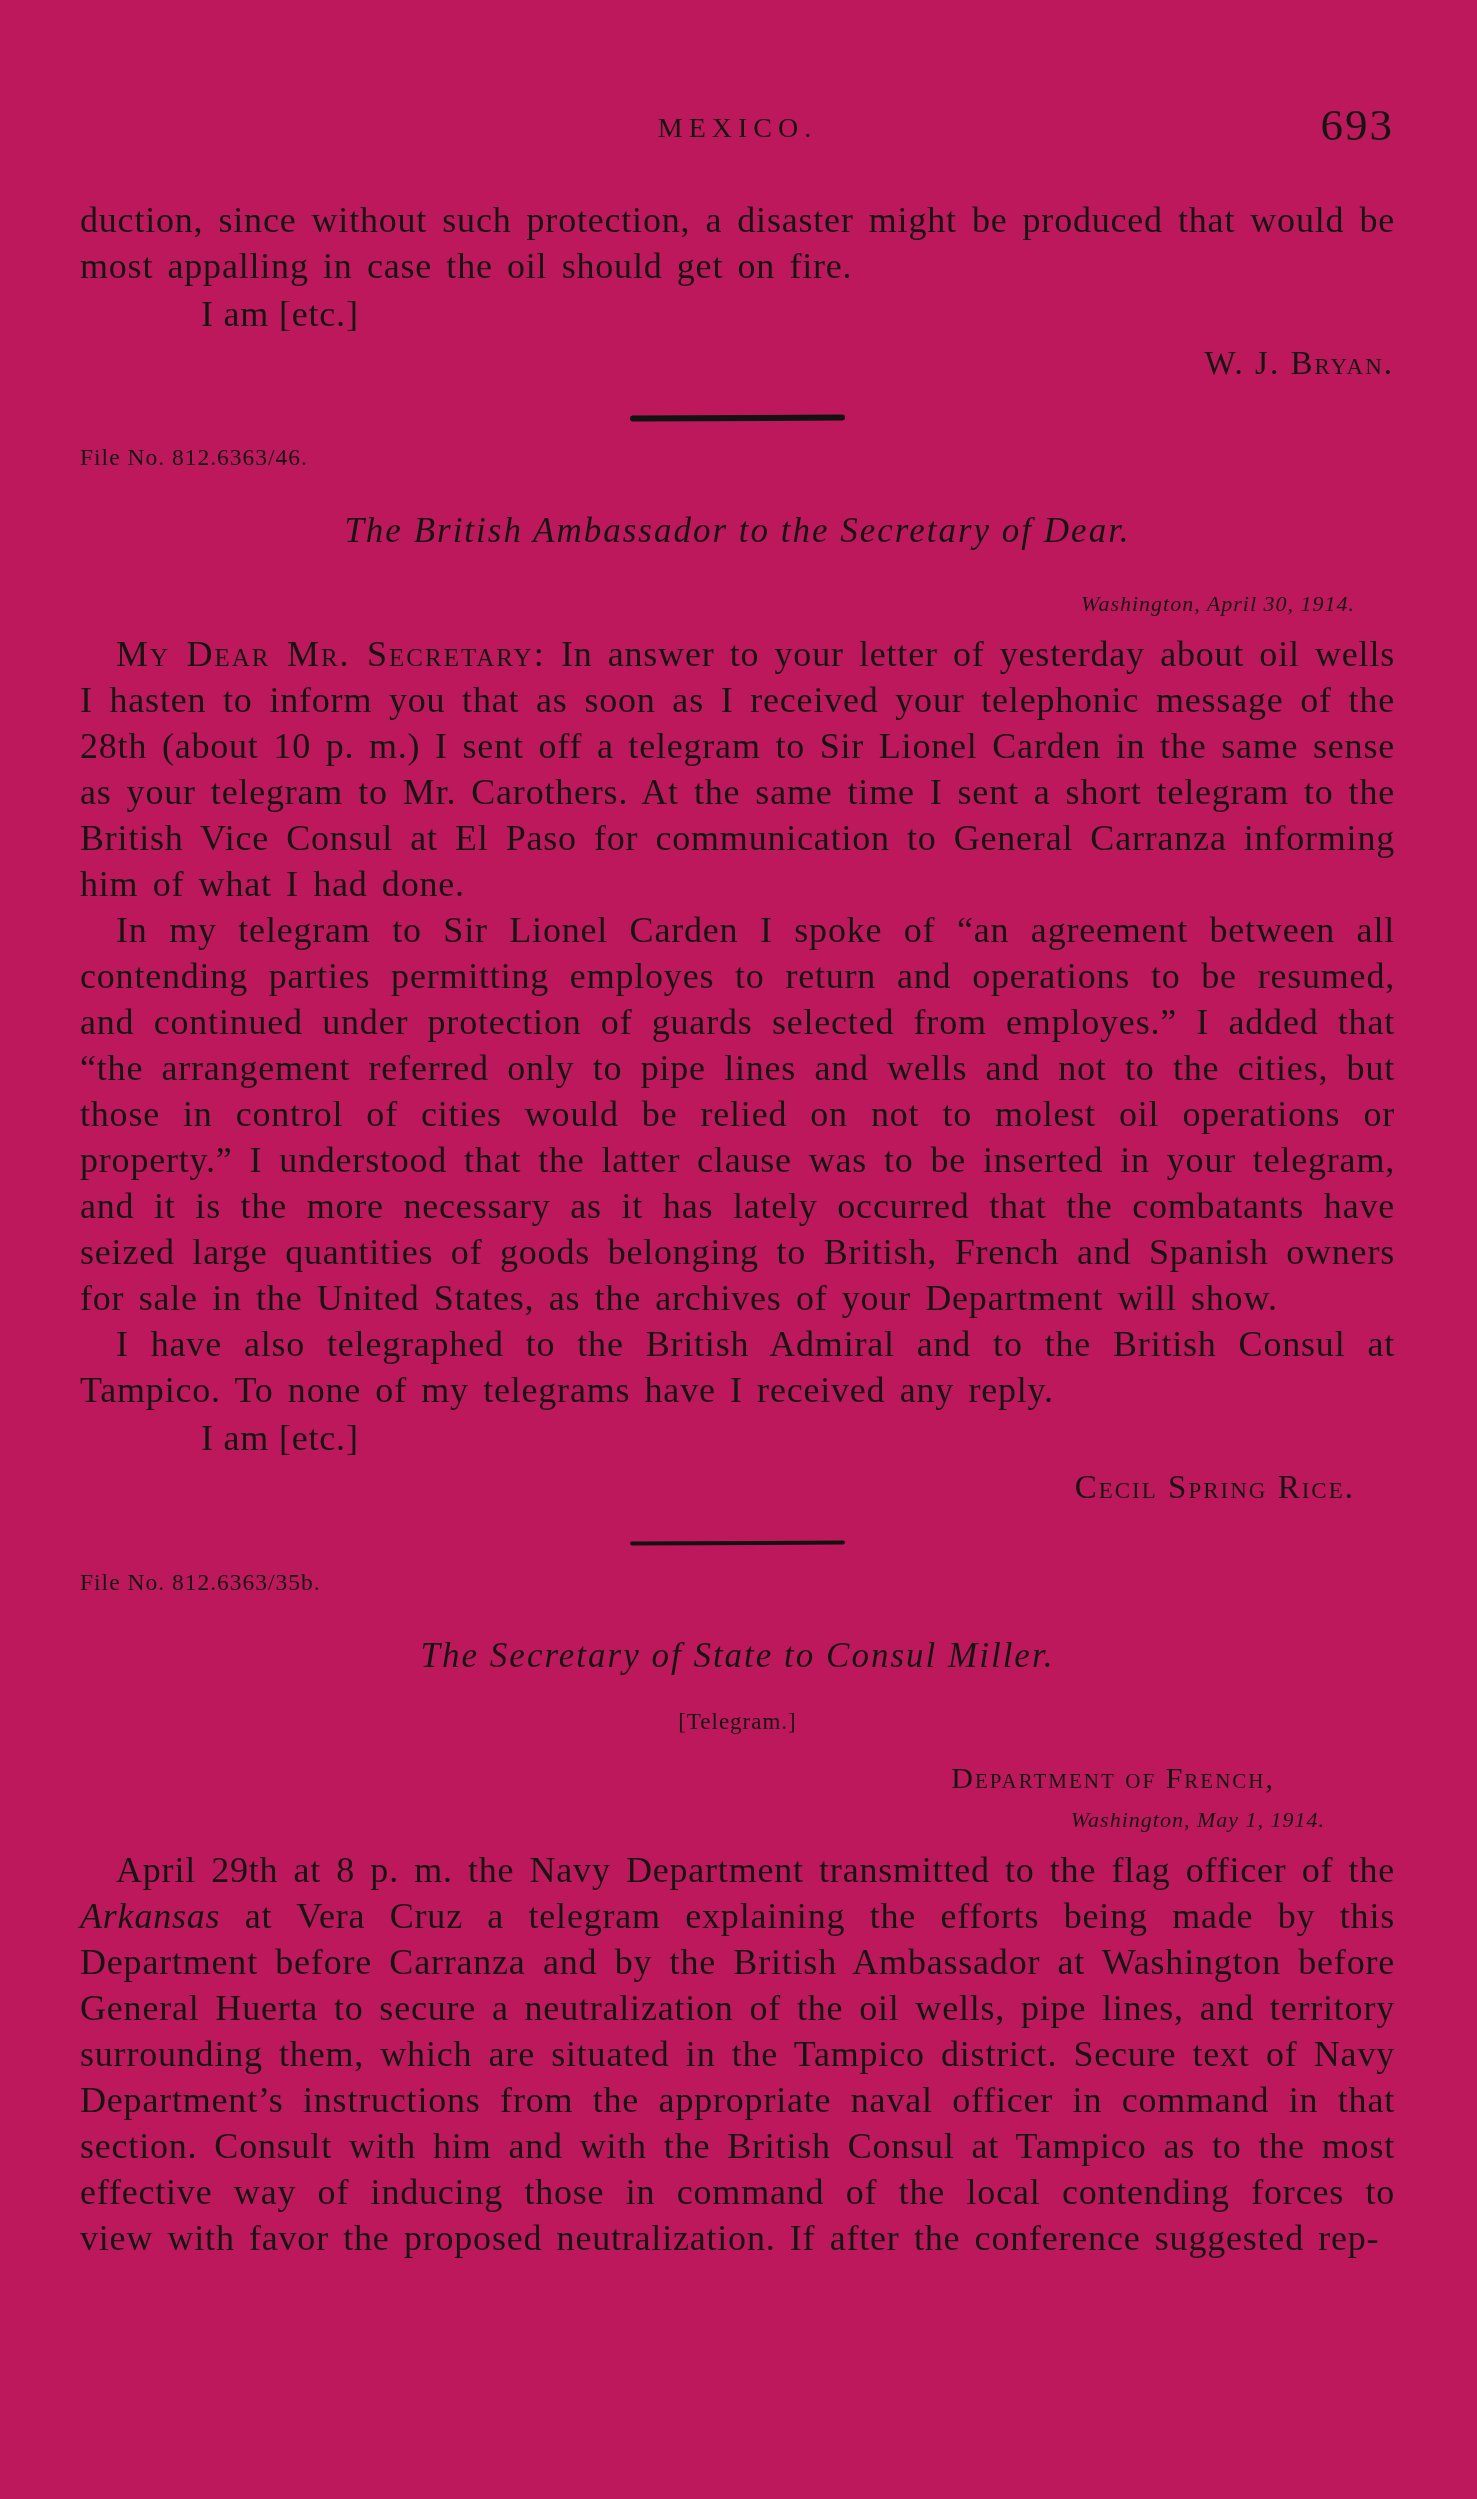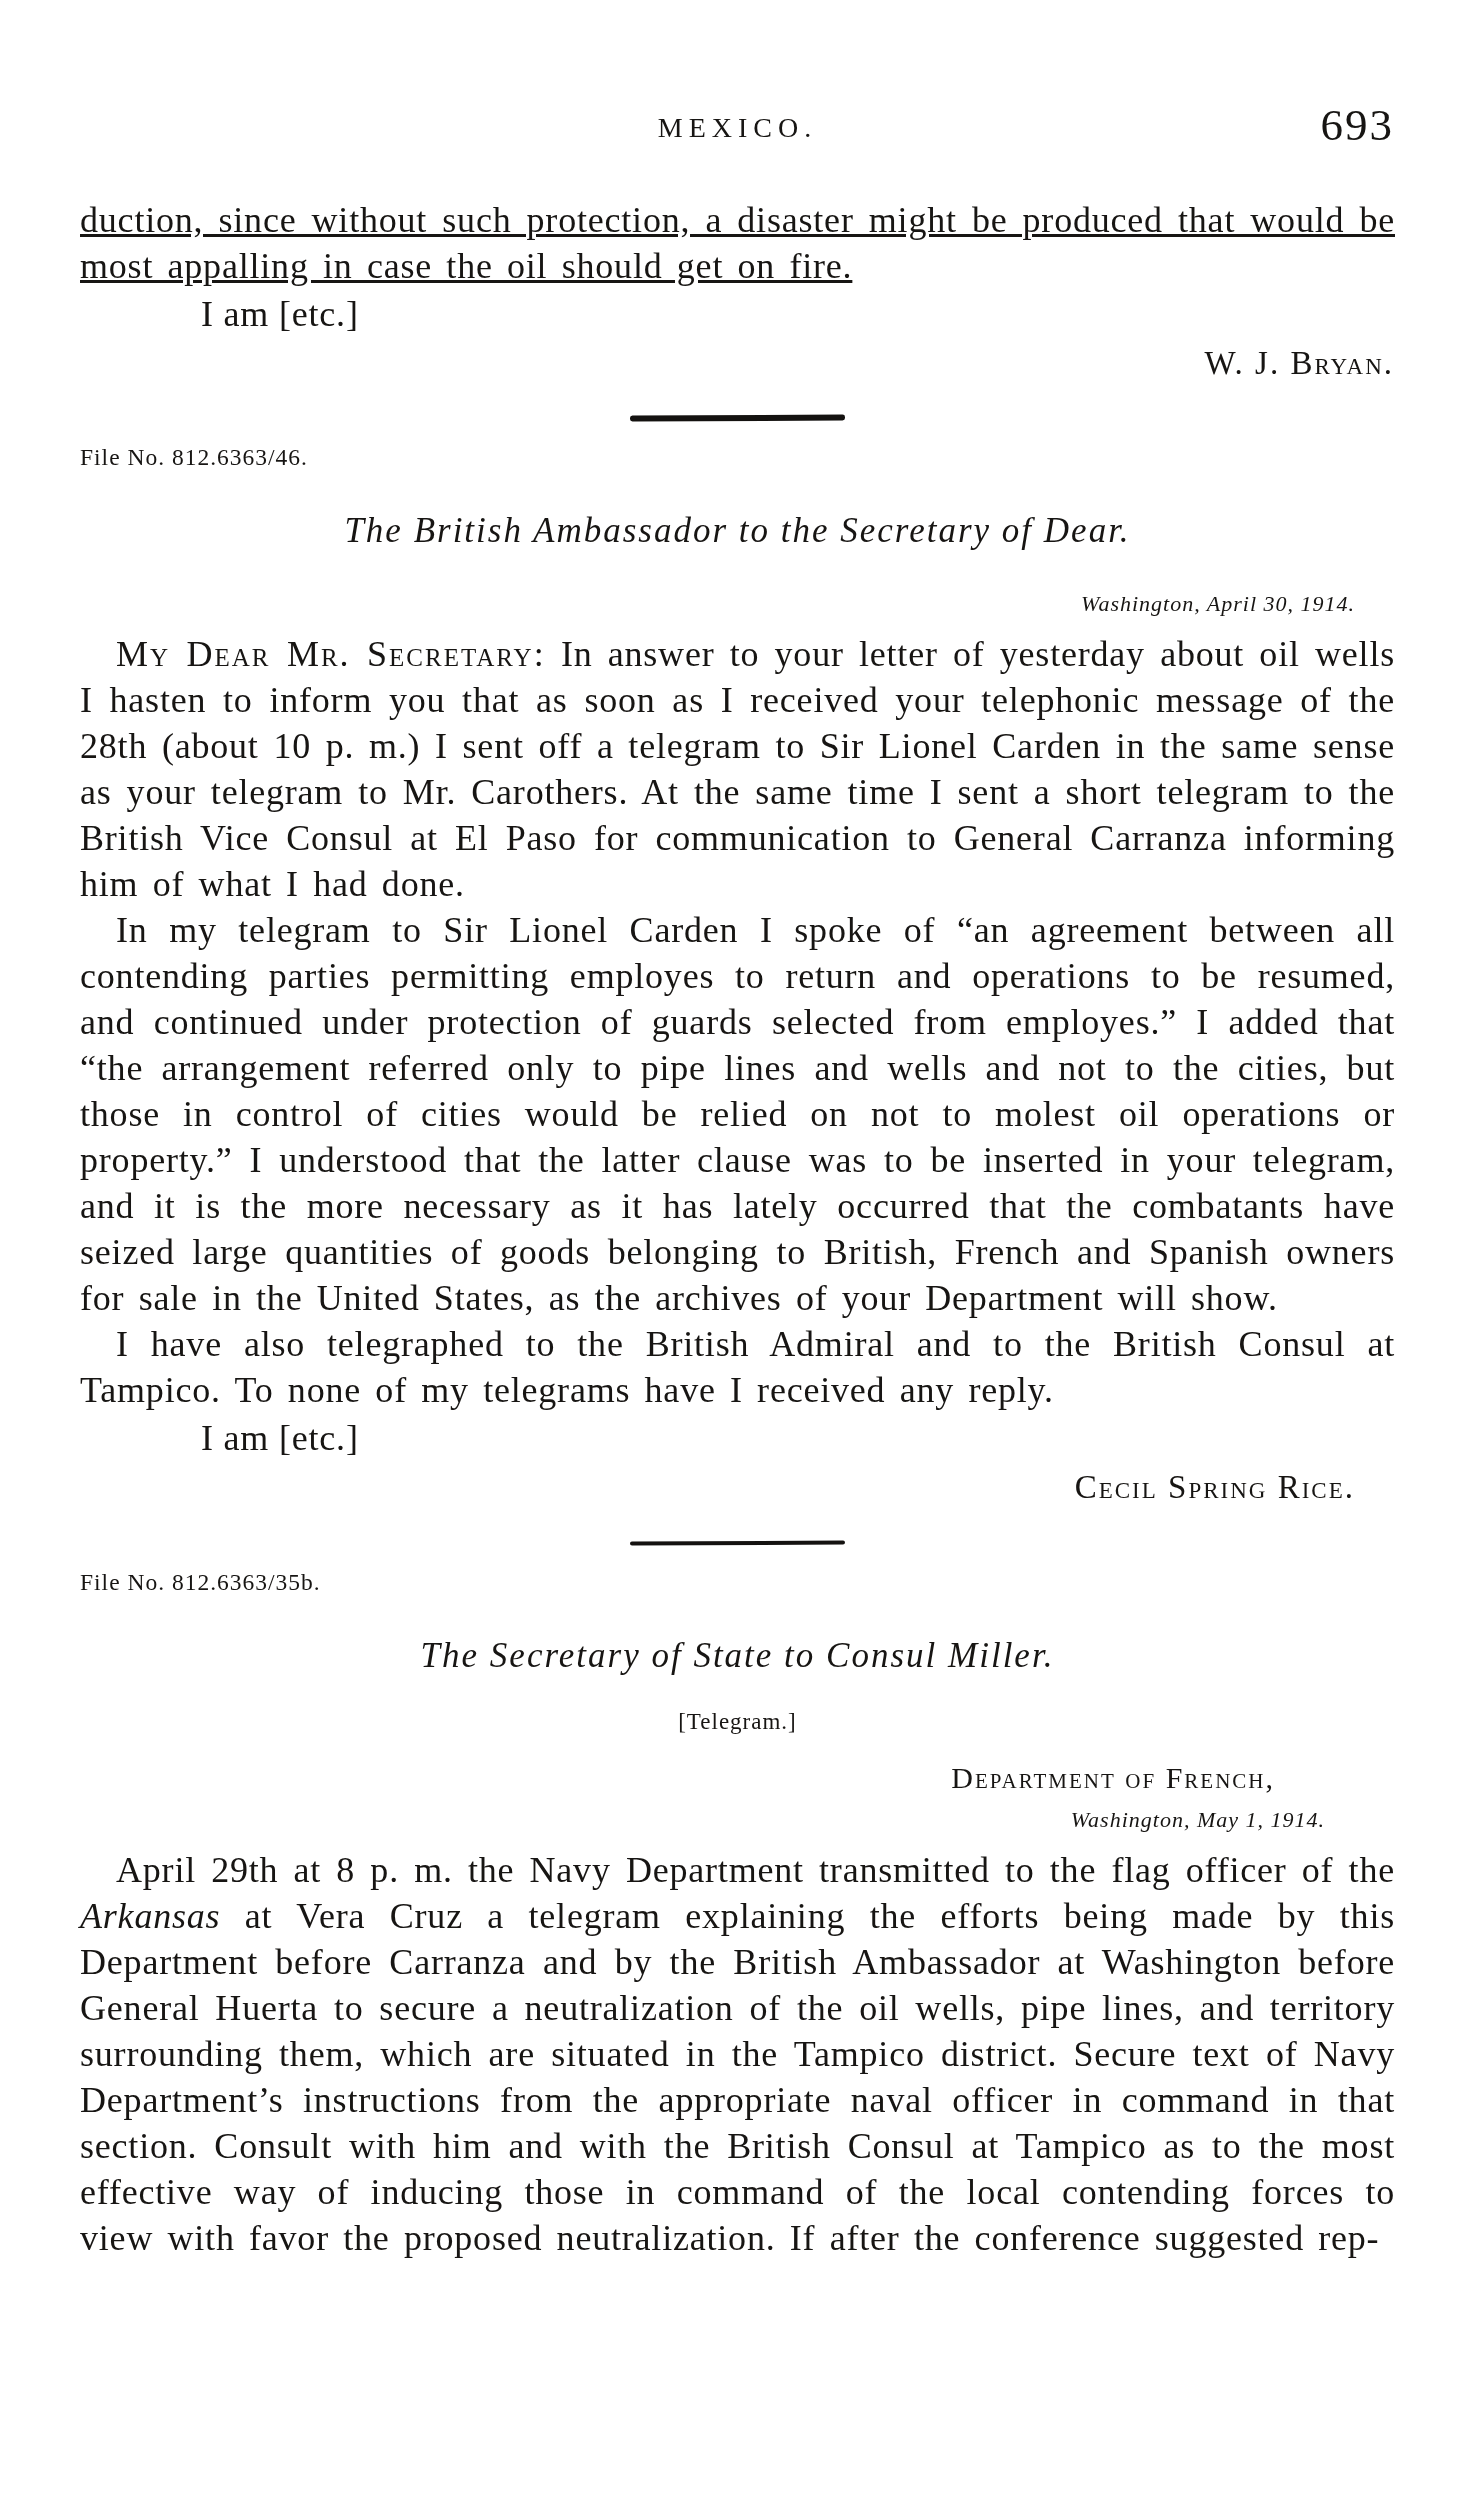--- a/index.html
+++ b/index.html
@@ -1,21 +1,21 @@
 <!DOCTYPE html>
 <html style="font-size:8px"><head>
 <meta charset="utf-8">
 <style>
   html, body { margin: 0; padding: 0; background: #e8e8e4; }
   .page {
     position: relative;
     width: 1478px;
     height: 2500px;
     margin: 0 auto;
-    background: #ffffff;
+    background: #be185d;
     color: #171513;
     font-family: "Liberation Serif", "DejaVu Serif", serif;
     overflow: hidden;
   }
   .content { padding: 98px 83px 0 80px; }
 
   
   .header { position: relative; height: 55px; }
   .header-title {
     position: absolute; left: 0; right: 0; bottom: 9px;
@@ -30,21 +30,21 @@
   
   .body-text {
     margin: 0;
     font-size: 36px;
     line-height: 46px;
     text-align: justify;
     text-indent: 36px;
     letter-spacing: 0.8px;
     word-spacing: 4.5px;
   }
-  .no-indent { text-indent: 0; text-decoration: underline; }
+  .no-indent { text-indent: 0; }
   .first-para { margin-top: 44px; }
 
   .closing {
     margin: 2px 0 0 121px;
     font-size: 36px; line-height: 46px; letter-spacing: 0.8px;
   }
   .signature {
     margin: 3px 0 0 0;
     font-size: 33px; line-height: 46px;
     text-align: right;

